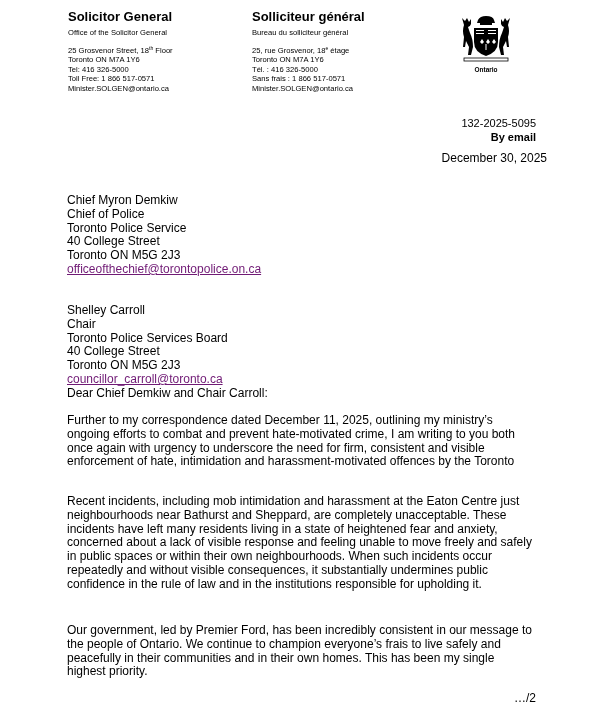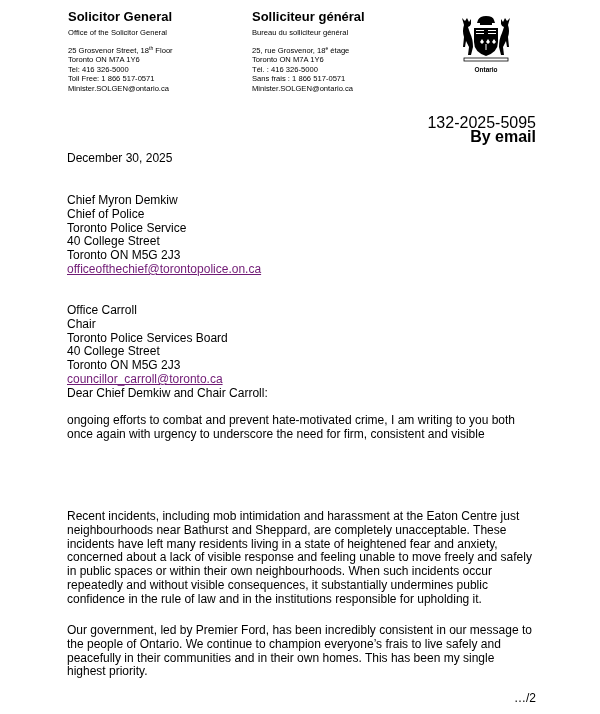--- a/index.html
+++ b/index.html
@@ -49,38 +49,38 @@
       text-align: center;
       font-size: 6.5px;
       font-weight: bold;
     }
 
     .ref {
       position: absolute;
       right: 64px;
       top: 116px;
       text-align: right;
-      font-size: 16px;
+      font-size: 11px;
       line-height: 14px;
     }
     .ref .delivery { font-weight: bold; text-align: right; }
 
     .body-text {
       position: absolute;
       left: 67px;
       width: 480px;
       font-size: 12px;
       line-height: 13.8px;
     }
-    .date { top: 152px; }
+    .date { top: 152px; text-align: right; }
     .addr1 { top: 194px; }
     .addr2 { top: 304px; }
     .salutation { top: 387px; }
     .p1 { top: 414px; }
-    .p2 { top: 510px; }
+    .p2 { top: 495px; }
     .p3 { top: 624px; }
     .line { display: block; white-space: nowrap; }
     a.email {
       color: #701a75;
       text-decoration: underline;
     }
     .page-cont {
       position: absolute;
       right: 64px;
       top: 691px;
@@ -145,33 +145,35 @@
 <div class="body-text addr1">
   <span class="line">Chief Myron Demkiw</span>
   <span class="line">Chief of Police</span>
   <span class="line">Toronto Police Service</span>
   <span class="line">40 College Street</span>
   <span class="line">Toronto ON  M5G 2J3</span>
   <a class="line email">officeofthechief@torontopolice.on.ca</a>
 </div>
 
 <div class="body-text addr2">
-  <span class="line">Office Carroll</span>
+  <span class="line">Shelley Carroll</span>
   <span class="line">Chair</span>
   <span class="line">Toronto Police Services Board</span>
   <span class="line">40 College Street</span>
   <span class="line">Toronto ON  M5G 2J3</span>
   <a class="line email">councillor_carroll@toronto.ca</a>
 </div>
 
 <div class="body-text salutation">Dear Chief Demkiw and Chair Carroll:</div>
 
 <div class="body-text p1">
+  <span class="line">Further to my correspondence dated December 11, 2025, outlining my ministry’s</span>
   <span class="line">ongoing efforts to combat and prevent hate-motivated crime, I am writing to you both</span>
   <span class="line">once again with urgency to underscore the need for firm, consistent and visible</span>
+  <span class="line">enforcement of hate, intimidation and harassment-motivated offences by the Toronto</span>
 </div>
 
 <div class="body-text p2">
   <span class="line">Recent incidents, including mob intimidation and harassment at the Eaton Centre just</span>
   <span class="line">neighbourhoods near Bathurst and Sheppard, are completely unacceptable. These</span>
   <span class="line">incidents have left many residents living in a state of heightened fear and anxiety,</span>
   <span class="line">concerned about a lack of visible response and feeling unable to move freely and safely</span>
   <span class="line">in public spaces or within their own neighbourhoods. When such incidents occur</span>
   <span class="line">repeatedly and without visible consequences, it substantially undermines public</span>
   <span class="line">confidence in the rule of law and in the institutions responsible for upholding it.</span>

